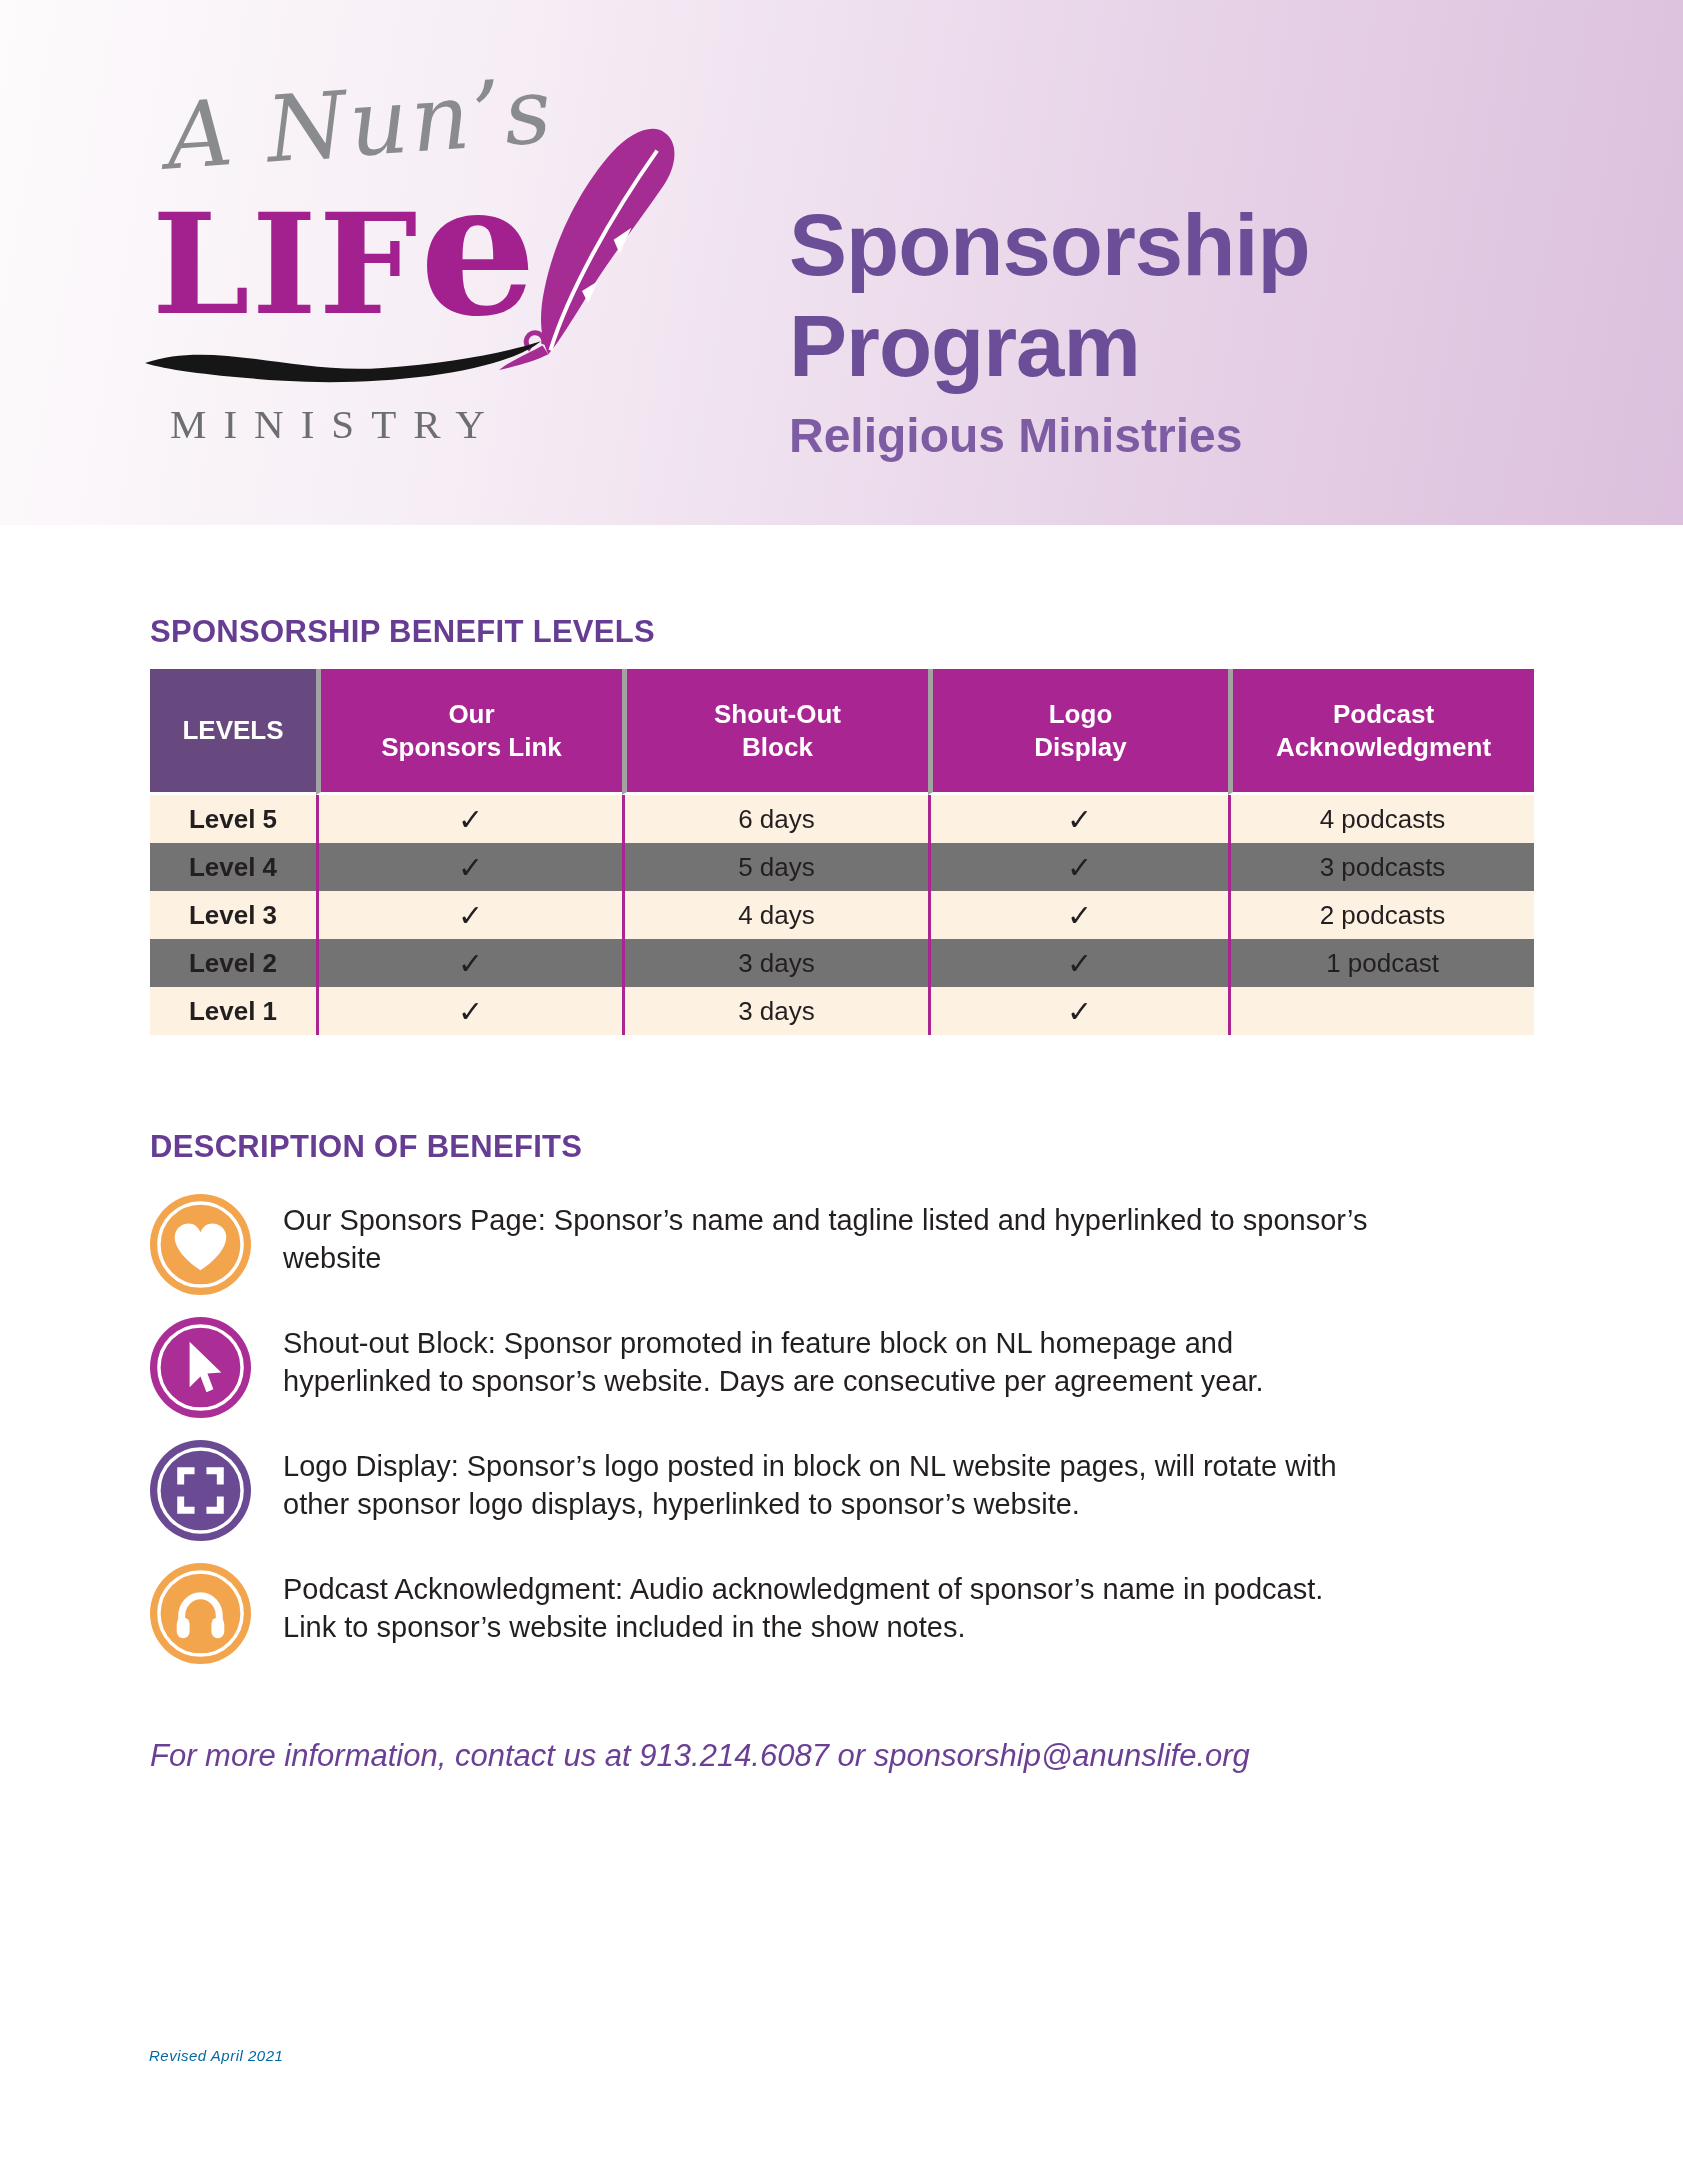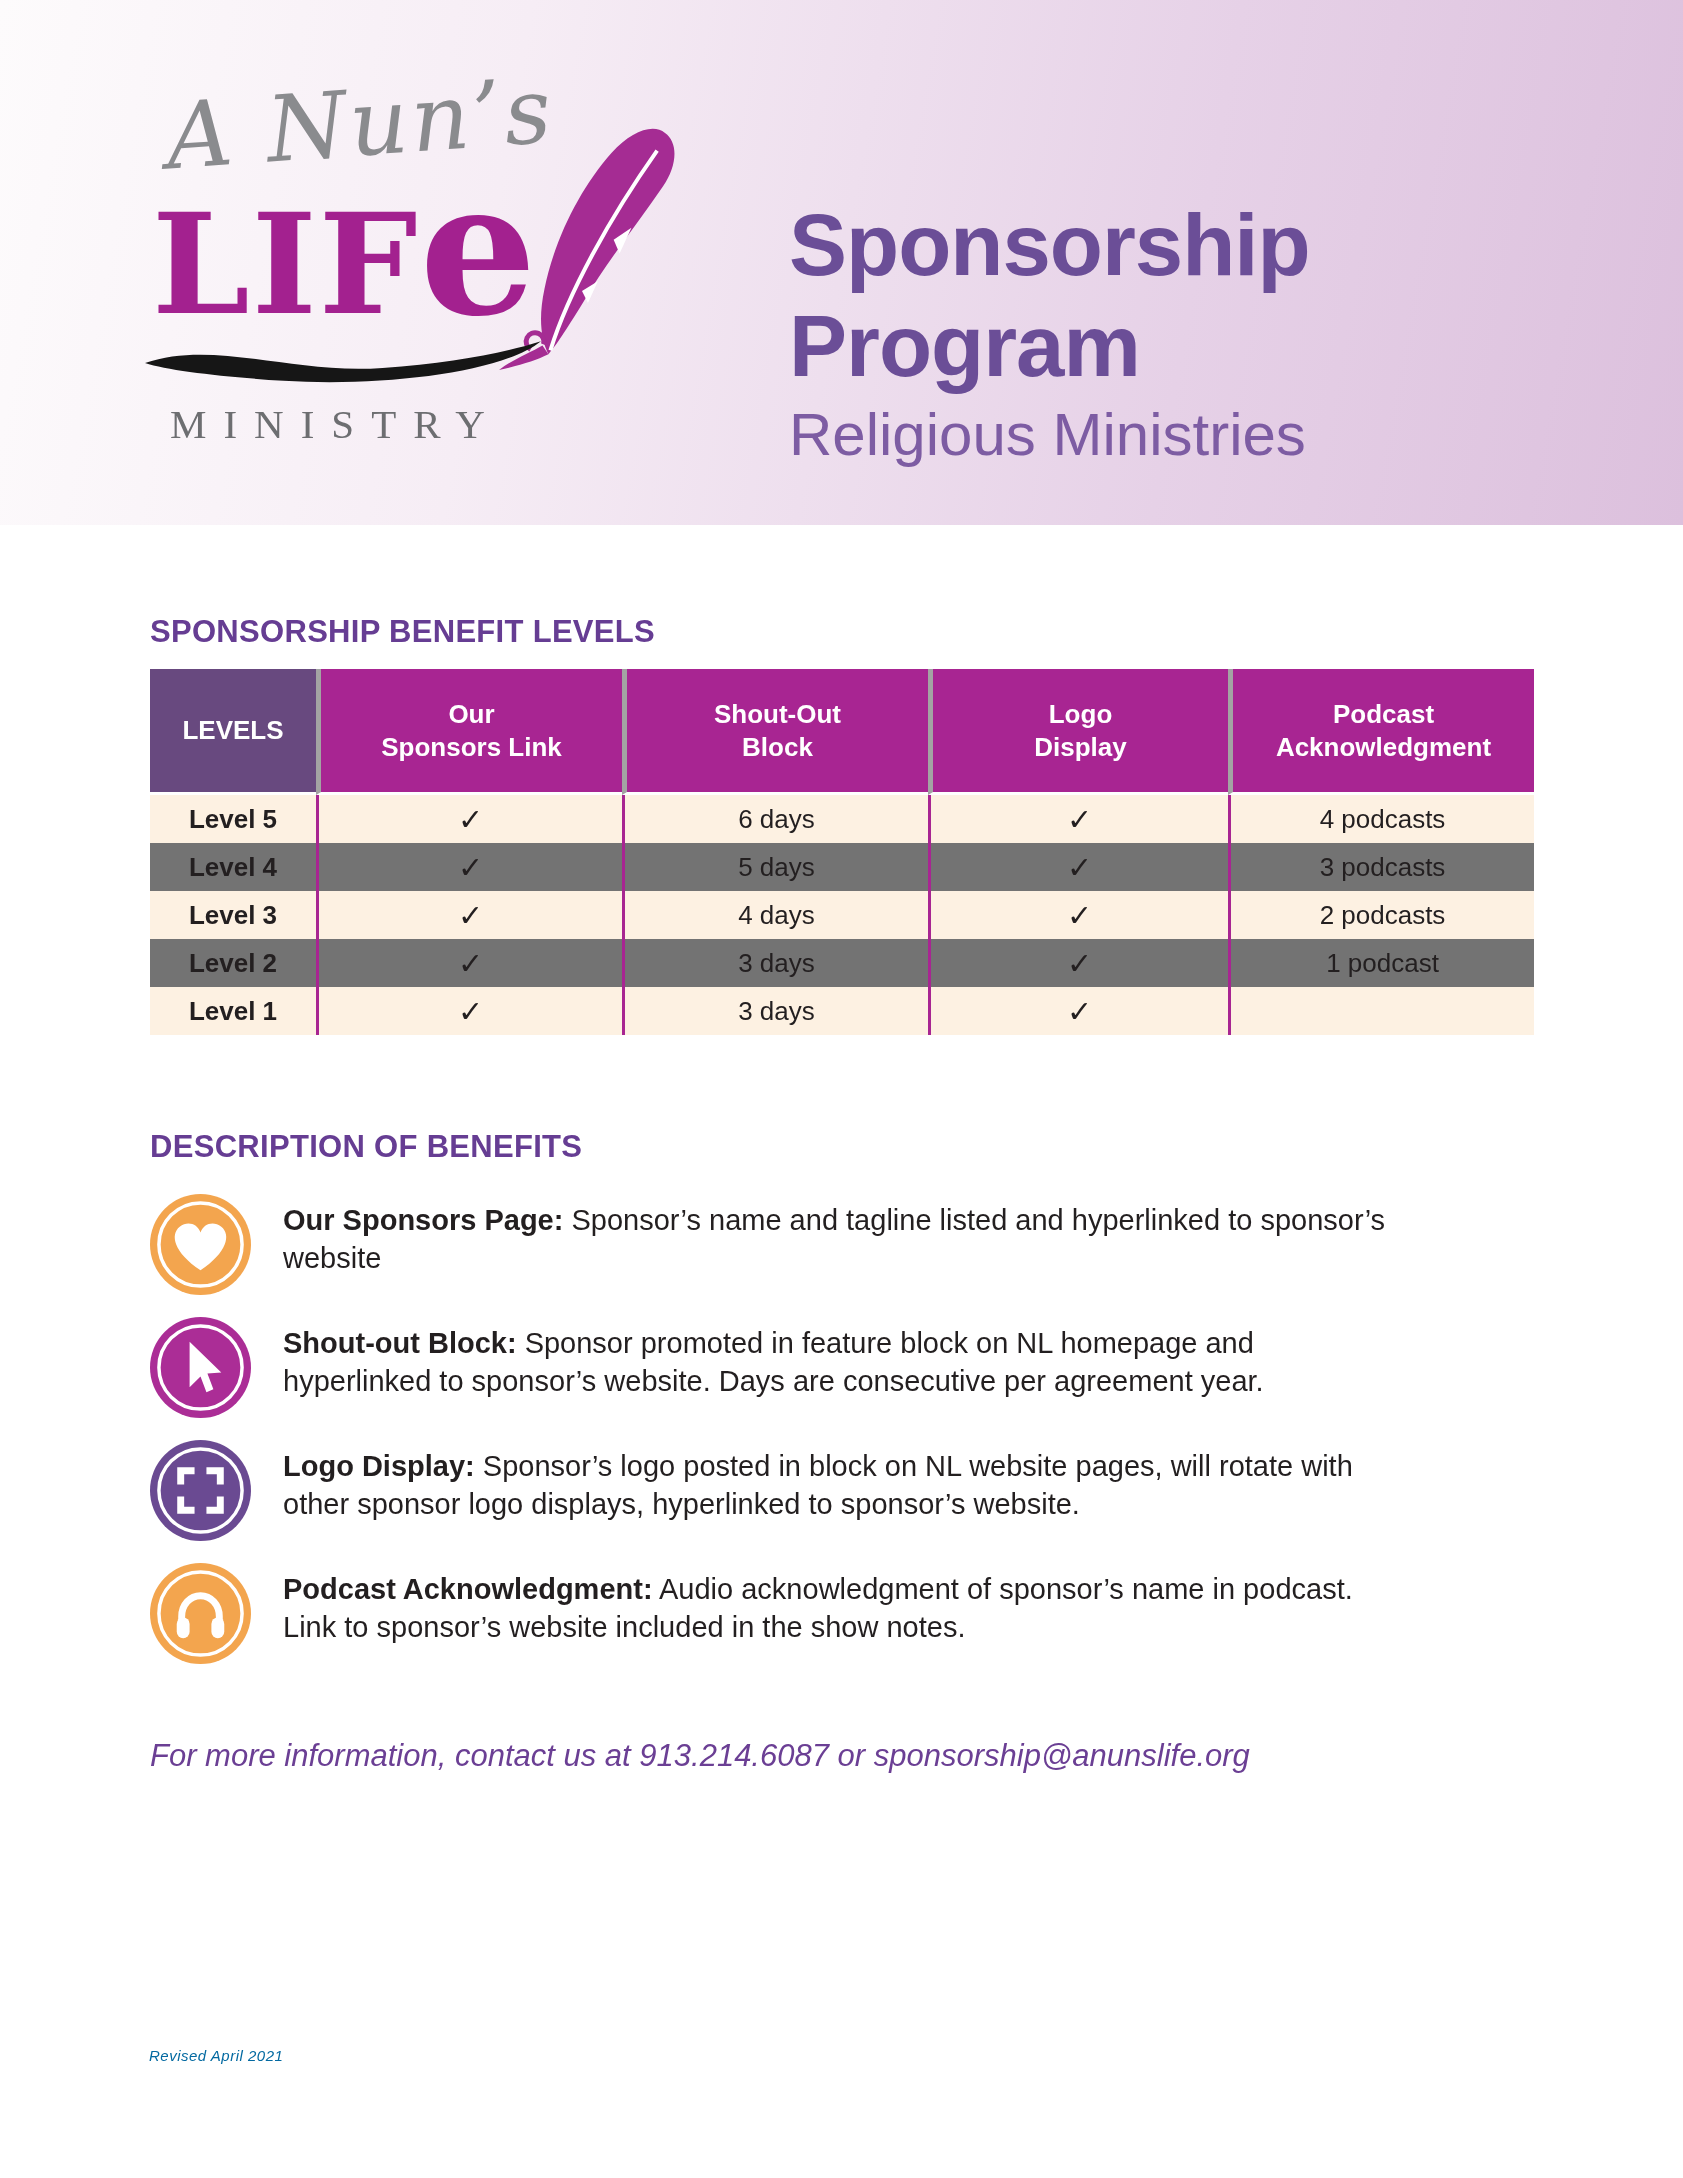--- a/index.html
+++ b/index.html
@@ -53,23 +53,23 @@
   }
   .title-block { position: absolute; left: 789px; top: 194px; }
   .title-line {
     font-size: 87px;
     font-weight: bold;
     line-height: 101px;
     letter-spacing: -1px;
     color: #6b4e97;
   }
   .subtitle {
-    margin-top: 4px;
-    font-size: 60px;
-    font-weight: normal;
+    margin-top: 12px;
+    font-size: 48px;
+    font-weight: bold;
     color: #7d5ca3;
   }
 
   
   .section-heading {
     position: absolute; left: 150px;
     font-size: 31px;
     font-weight: bold;
     letter-spacing: 0.3px;
     color: #663d93;
@@ -115,21 +115,21 @@
     min-height: 101px;
     margin-bottom: 22px;
   }
   .benefit-icon { flex: 0 0 101px; width: 101px; height: 101px; }
   .benefit-body {
     padding-top: 7px;
     font-size: 29px;
     line-height: 38px;
     color: #231f20;
   }
-  .benefit-label { font-weight: bold; }
+  .benefit-label { font-weight: normal; }
   .benefit-text { white-space: pre-line; }
 
   
   .contact-line {
     position: absolute; left: 150px; top: 1738px;
     font-style: italic;
     font-size: 31px;
     color: #6b3f94;
   }
   .footer-note {

